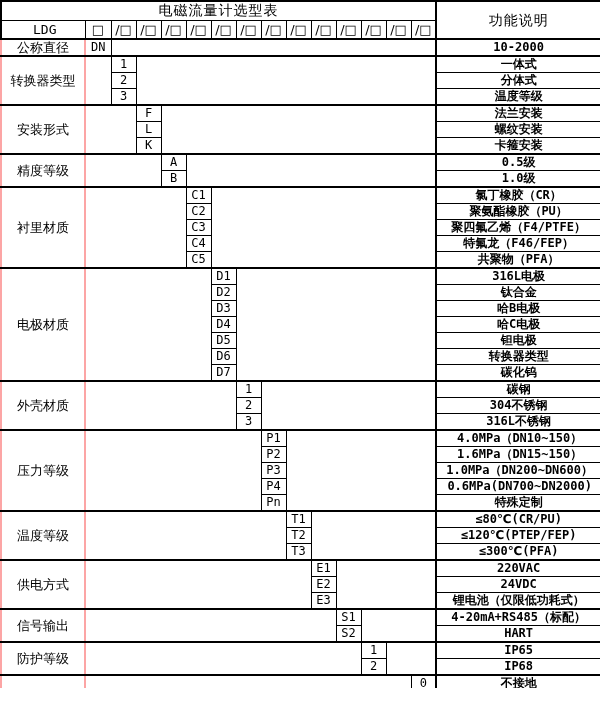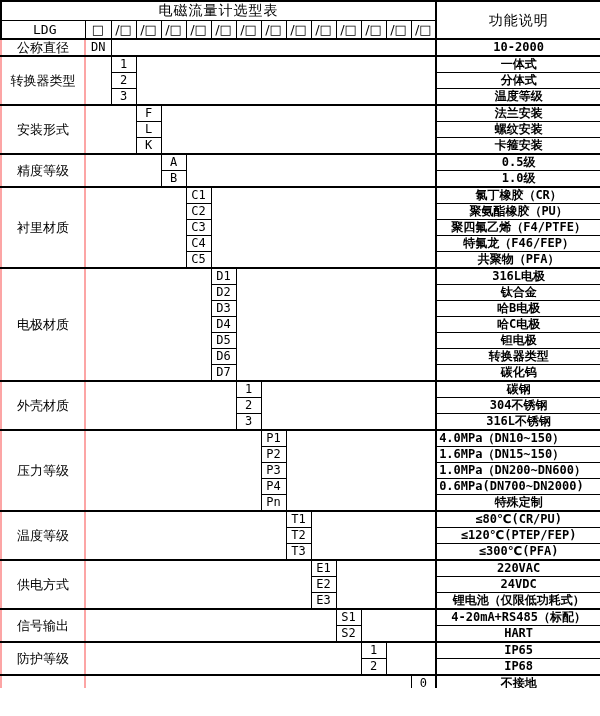--- a/index.html
+++ b/index.html
@@ -23,21 +23,21 @@
   .funchead{font-size:14px;letter-spacing:1px;border-left:2px solid #000;border-bottom:2px solid #000;font-family:Liberation Serif, serif;}
   .cat{font-size:13px;border:2px solid #fca5a5;}
   .b{border:1px solid #000;}
   .code{font-family:"DejaVu Sans Mono","DejaVu Sans",monospace;font-size:12px;}
   .ldg{border:1px solid #000;text-align:center;padding-left:3px;
        font-family:"DejaVu Sans Mono","DejaVu Sans",monospace;font-size:13px;}
   .slot{border:1px solid #000;font-size:13px;}
   .fill{border:0;}
   .func{border-left:2px solid #000;border-bottom:1px solid #000;
         font-family:"DejaVu Sans Mono","DejaVu Sans",monospace;font-size:12px;font-weight:bold;}
-  .func.left{text-align:left;padding-left:2px;}
+  .func.left{text-align:center;padding-left:2px;}
   .sepb{border-bottom:2px solid #000 !important;}
 </style>
 </head>
 <body>
 
 <div id="sheet">
   <table>
     <colgroup>
       <col style="width:84px">
       <col style="width:26px">

